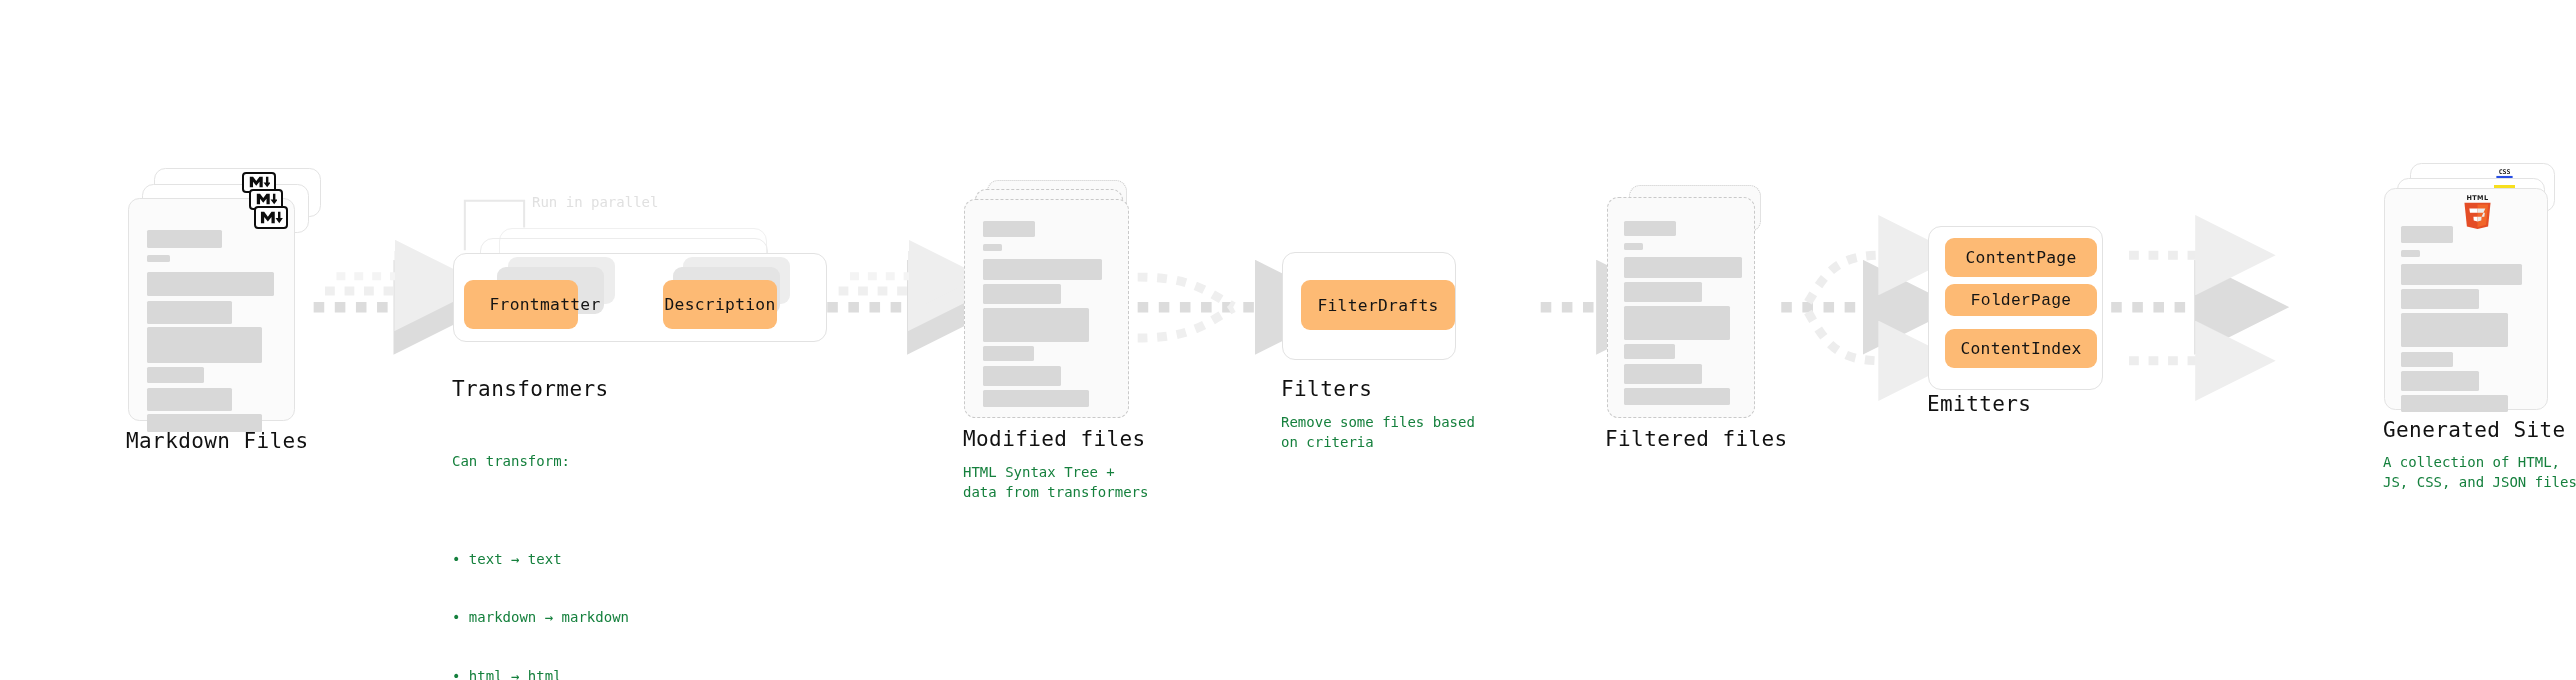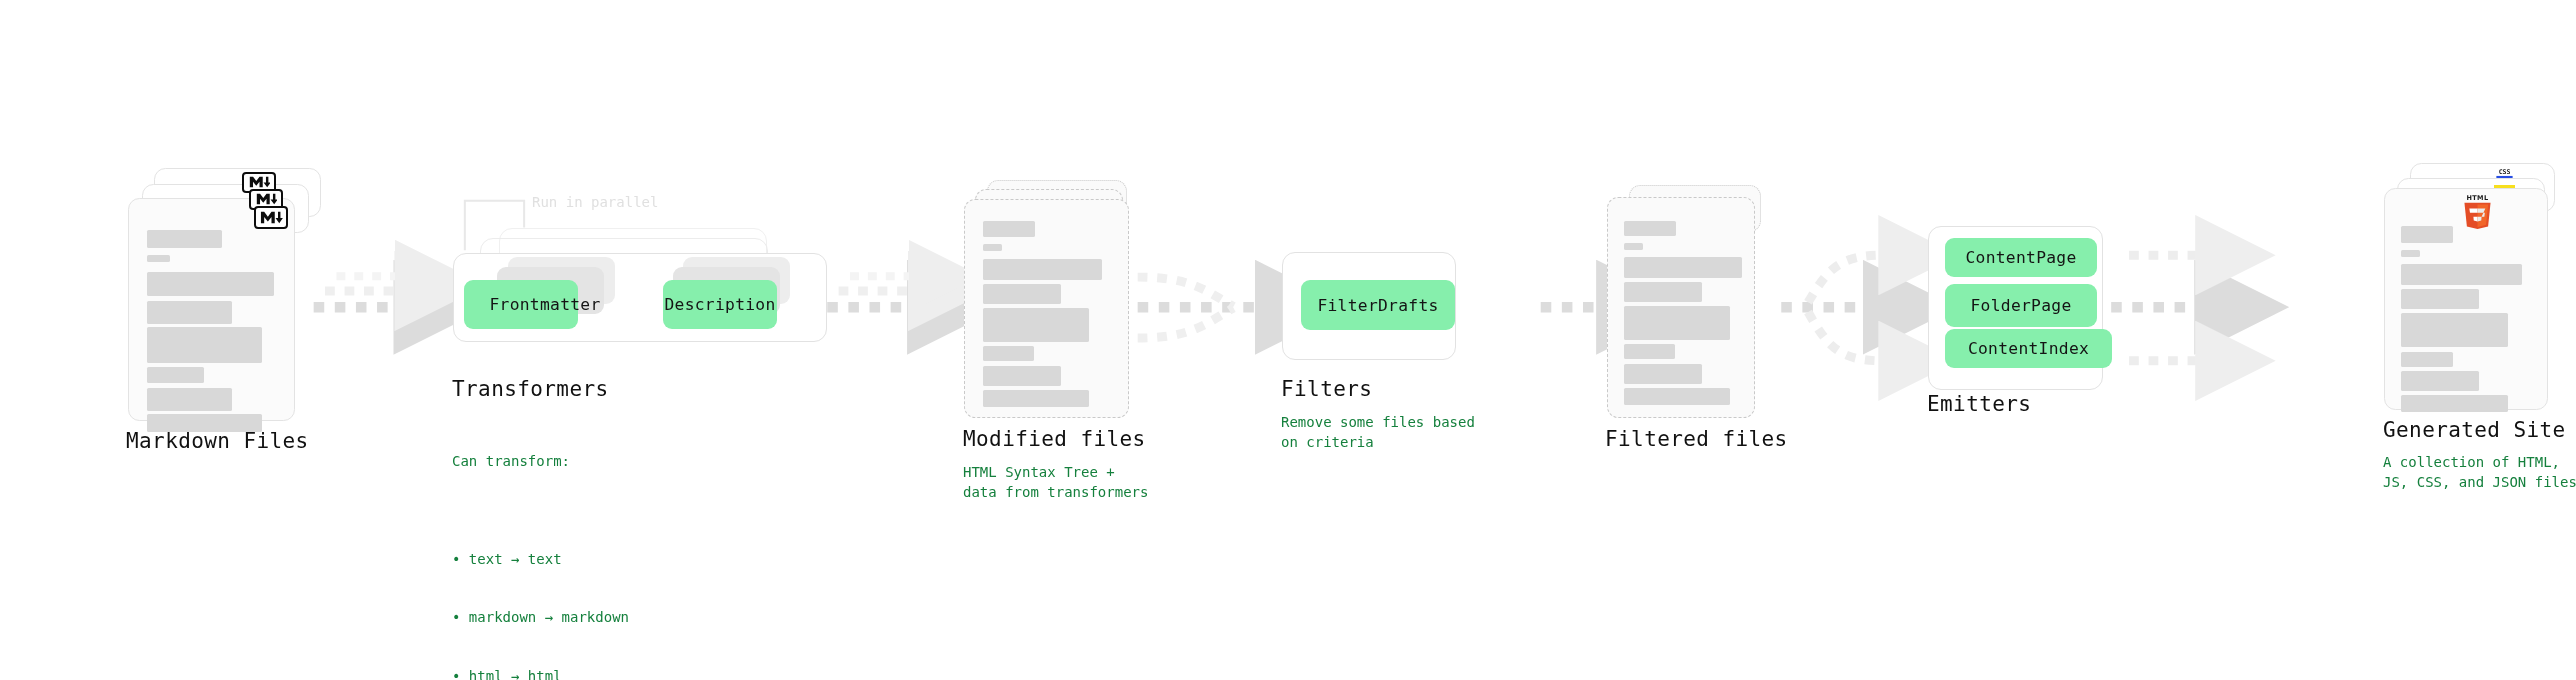--- a/index.html
+++ b/index.html
@@ -68,21 +68,21 @@
     border: 1.6px solid #e2e2e2;
     border-radius: 13px;
     background: #ffffff;
   }
   .group-box.ghost2 { border-color: #f0f0f0; background: transparent; }
   .group-box.ghost1 { border-color: #ececec; background: transparent; }
 
   .chip {
     position: absolute;
     box-sizing: border-box;
-    background: #86efac;
+    background: #fdba74;
     border-radius: 9px;
     display: flex;
     align-items: center;
     justify-content: center;
     font-size: 16.3px;
     letter-spacing: 0.3px;
     color: #141414;
     white-space: nowrap;
   }
   .chip.ghost2 { background: #ededed; color: transparent; }
@@ -294,22 +294,22 @@
         <div class="dl" style="left:16.3px; top:166px; width:78px; height:19.5px;"></div>
         <div class="dl" style="left:16.3px; top:190px; width:106px; height:17px;"></div>
       </div>
     </div>
   </div>
   <div class="title" style="left:1605px; top:427px;">Filtered files</div>
 
   <div>
     <div class="group-box" style="left:1928px; top:226px; width:175px; height:164px;"></div>
     <div class="chip" style="left:1945px; top:238px; width:152px; height:39px;">ContentPage</div>
-    <div class="chip" style="left:1945px; top:284px; width:152px; height:43px;">FolderPage</div>
-    <div class="chip" style="left:1945px; top:329px; width:167px; height:39px;">ContentIndex</div>
+    <div class="chip" style="left:1945px; top:284px; width:152px; height:32px;font-family:Liberation Mono, monospace;">FolderPage</div>
+    <div class="chip" style="left:1945px; top:329px; width:152px; height:39px;">ContentIndex</div>
   </div>
   <div class="title" style="left:1927px; top:392px;">Emitters</div>
 
   <div class="doc-stack">
 
     <div class="doc-card back2" style="left:2410px; top:163px; width:145px; height:49px;"></div>
 
     <div class="abs" style="left:2493px; top:167px; width:23px; height:13px;">
       <svg width="23" height="13" viewBox="0 0 28 16">
         <text x="14" y="9" font-size="8" font-family="DejaVu Sans Mono, monospace" font-weight="bold" fill="#1a1a1a" text-anchor="middle">CSS</text>

